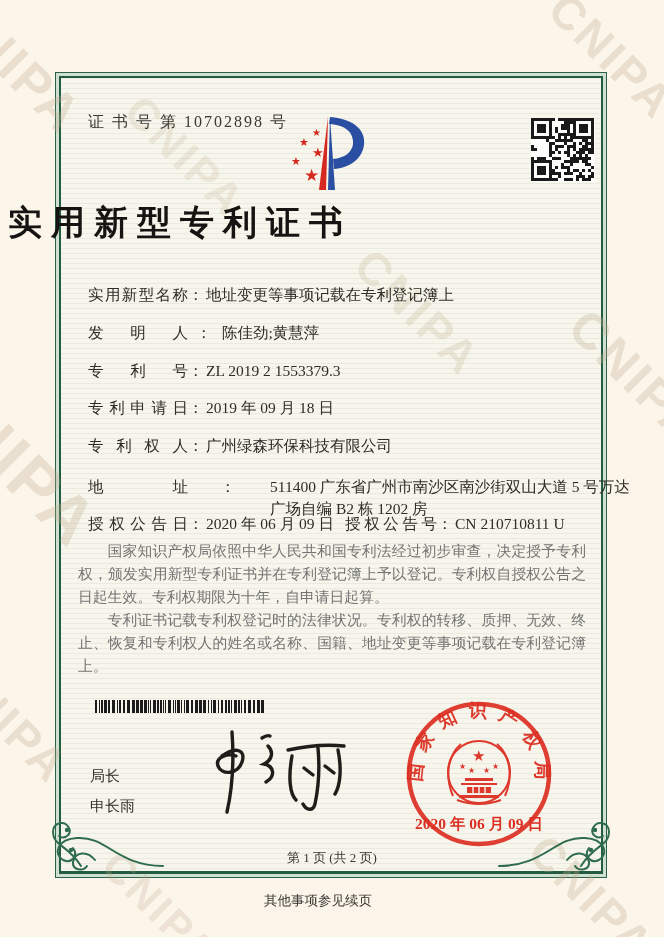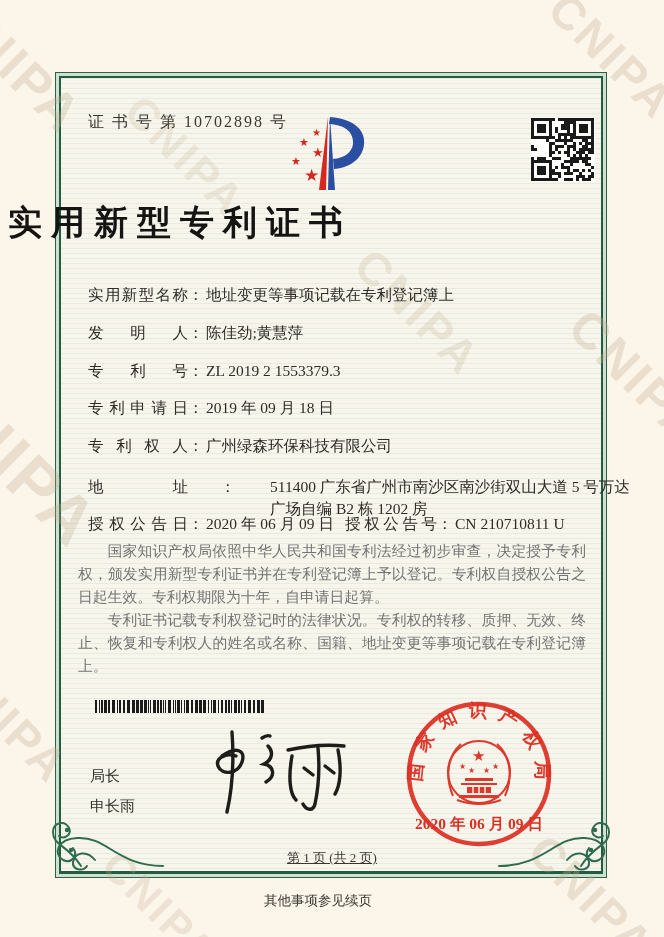--- a/index.html
+++ b/index.html
@@ -36,37 +36,37 @@
   .qr{position:absolute;left:531px;top:118px;width:64px;height:64px;background:#fdfdfb;}
 
   .title{position:absolute;left:8px;top:200px;width:664px;
          font-size:34px;font-weight:bold;letter-spacing:9px;color:#161412;}
 
   .fields{position:absolute;left:88px;top:283px;width:480px;font-size:15.5px;}
   .frow{position:absolute;left:0;display:flex;align-items:flex-start;line-height:21px;}
   .flabel{display:inline-block;width:100px;text-align:justify;text-align-last:justify;white-space:nowrap;}
   .fcolon{display:inline-block;width:18px;}
   .fvalue{display:inline-block;width:360px;line-height:22px;}
-  .r1{top:1px;} .r2{top:39px;} .r3{top:77px;} .r4{top:114px;} .r5{top:152px;} .r6{top:193px;gap:32px;} .r7{top:230px;}
+  .r1{top:1px;} .r2{top:39px;gap:8px;} .r3{top:77px;} .r4{top:114px;} .r5{top:152px;} .r6{top:193px;gap:32px;} .r7{top:230px;}
   .pair2{position:absolute;left:257px;top:0;display:flex;}
   .pair2 .flabel{width:92px;}
   .pair2 .fvalue{width:170px;}
 
   .paras{position:absolute;left:78px;top:540px;width:508px;font-size:14.8px;line-height:23px;
          text-align:justify;color:#737373;}
   .paras p{margin:0;text-indent:2em;}
 
   .barcode{position:absolute;left:95px;top:699px;width:170px;height:13px;}
 
   .signer{position:absolute;left:90px;top:745px;font-size:15px;color:#31302c;line-height:30px;margin-top:16px;}
   .signature{position:absolute;left:192px;top:722px;width:160px;height:95px;}
 
   .seal{position:absolute;left:403px;top:698px;width:152px;height:152px;}
 
-  .pageinfo{position:absolute;left:0;top:849px;width:664px;text-align:center;font-size:13px;color:#3a3733;text-decoration:underline;}
+  .pageinfo{position:absolute;left:0;top:849px;width:664px;text-align:center;font-size:13px;color:#3a3733;}
   .note{position:absolute;left:0;top:892px;width:636px;text-align:center;font-size:13.5px;color:#3a3733;}
 
   .ornament{position:absolute;top:816px;width:120px;height:58px;z-index:5;}
   .orn-left{left:47px;}
   .orn-right{left:495px;transform:scaleX(-1);}
 
   .star{font-family:"DejaVu Sans",sans-serif;}
 </style>
 </head>
 <body>

